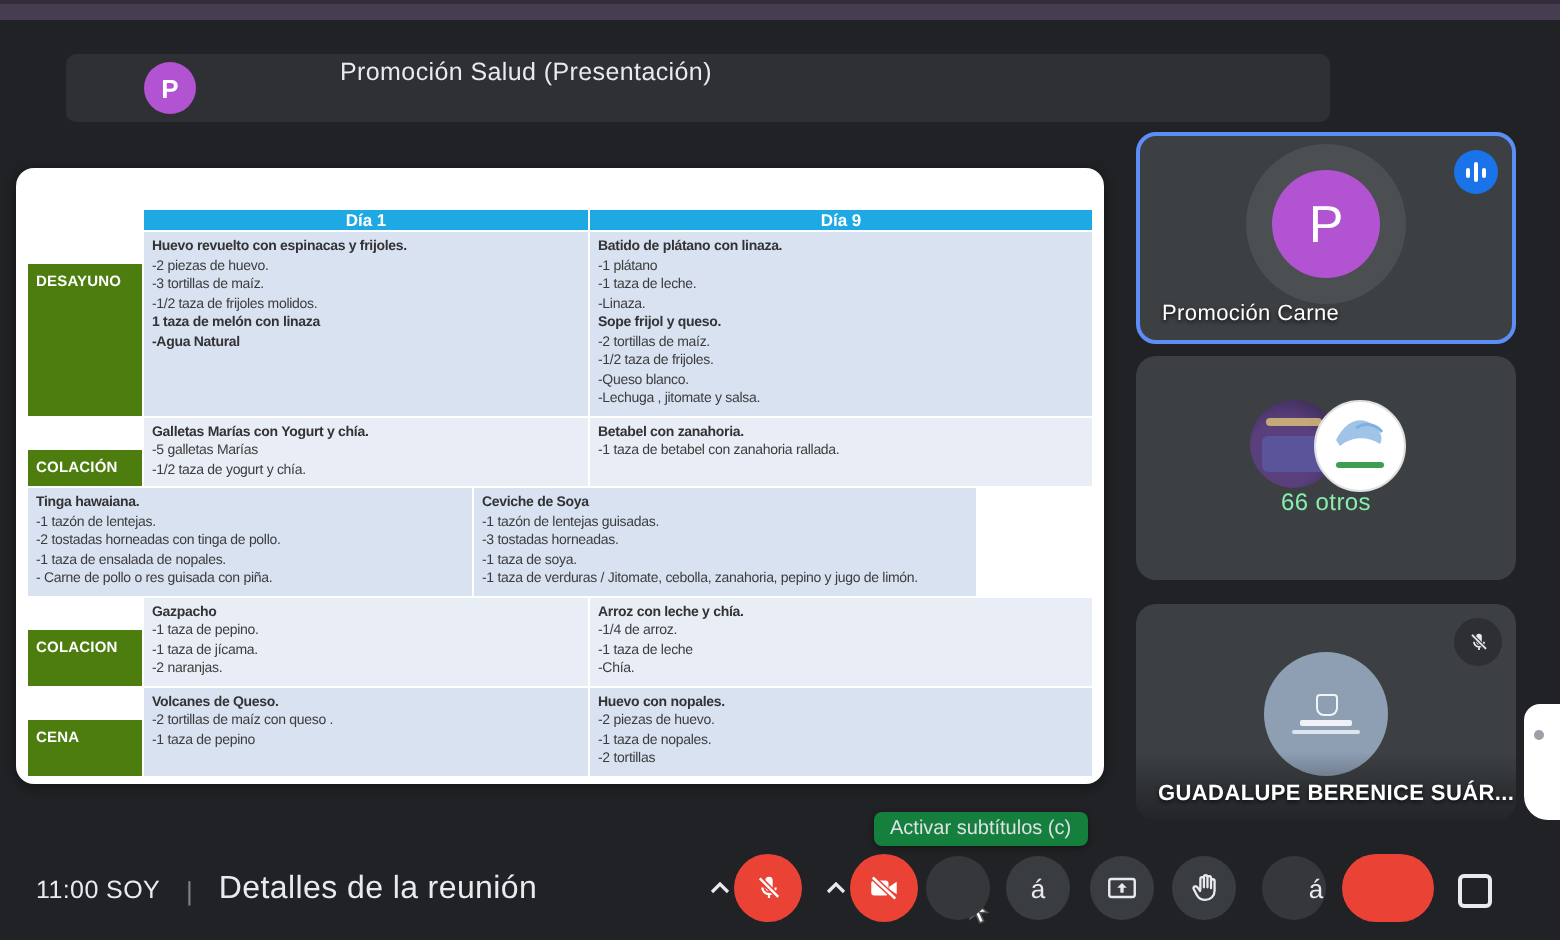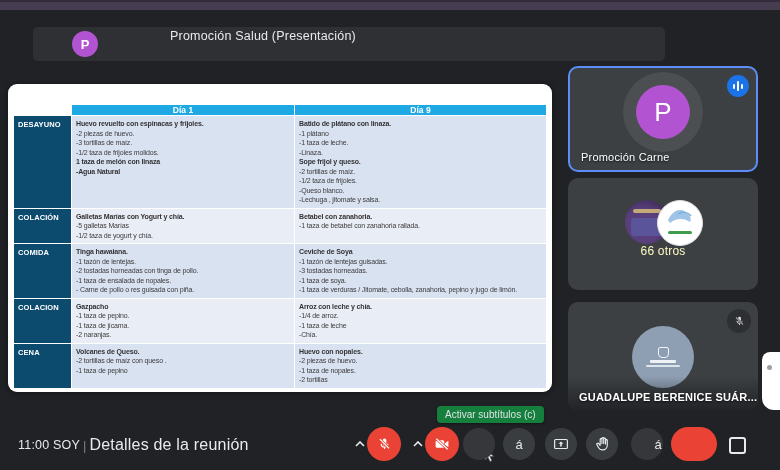--- a/index.html
+++ b/index.html
@@ -14,21 +14,21 @@
   .hdr-title{position:absolute;left:137px;top:0;height:17px;display:flex;align-items:center;color:#e8eaed;font-size:12.5px;font-weight:500;letter-spacing:.2px;}
   
   .slide{position:absolute;left:8px;top:84px;width:544px;height:308px;background:#fff;border-radius:9px;box-shadow:0 1px 6px rgba(0,0,0,.45);}
   .tablewrap{position:absolute;left:6px;top:17px;width:532px;}
   .t-hrow{display:flex;height:14px;align-items:flex-end;}
   .t-hlabel{width:58px;background:#1fa9e4;border-right:1px solid #fff;box-sizing:border-box;}
   .t-hcell{background:#1fa9e4;color:#fff;font-size:8.5px;font-weight:bold;display:flex;align-items:center;justify-content:center;box-sizing:border-box;}
   .t-hd1{width:223px;border-right:1px solid #fff;}
   .t-hd2{width:251px;}
   .t-row{display:flex;border-top:1px solid #fff;}
-  .t-label{width:58px;background:#0c4a6e;color:#fff;font-size:7.5px;font-weight:bold;padding:4px 0 0 4px;box-sizing:border-box;border-right:1px solid #fff;letter-spacing:.1px;}
+  .t-label{width:58px;background:#4d7c0f;color:#fff;font-size:7.5px;font-weight:bold;padding:4px 0 0 4px;box-sizing:border-box;border-right:1px solid #fff;letter-spacing:.1px;margin-top:16px;}
   .t-cell{font-size:7px;line-height:9.5px;color:#3c3c3e;padding:3px 4px;box-sizing:border-box;letter-spacing:-.15px;white-space:nowrap;overflow:hidden;}
   .t-c1{width:223px;border-right:1px solid #fff;}
   .t-c2{width:251px;}
   .shade-a .t-cell{background:#d9e2f0;}
   .shade-b .t-cell{background:#e9edf5;}
   .t-cell .b{font-weight:bold;color:#333336;}
   
   .cursor{position:absolute;left:476px;top:364px;}
   
   .tile{position:absolute;left:568px;width:190px;background:#3c4043;border-radius:10px;box-sizing:border-box;}
@@ -41,30 +41,30 @@
   .audio-ind{position:absolute;right:7px;top:7px;width:22px;height:22px;border-radius:50%;background:#1a73e8;display:flex;align-items:center;justify-content:center;gap:1.5px;}
   .audio-ind i{display:block;width:2.2px;background:#fff;border-radius:1px;}
   .mute-badge{position:absolute;right:7px;top:7px;width:24px;height:24px;border-radius:50%;background:rgba(26,27,30,.45);display:flex;align-items:center;justify-content:center;}
   .t2-av{position:absolute;width:44px;height:44px;border-radius:50%;top:22px;overflow:hidden;}
   .t2-a{left:57px;background:radial-gradient(circle at 40% 60%,#5a3f7d 0 45%,#2e2344 100%);}
   .t2-a .arc{position:absolute;left:8px;top:9px;width:28px;height:4px;border-radius:2px;background:rgba(222,196,120,.8);}
   .t2-a .blk{position:absolute;left:6px;top:18px;width:32px;height:18px;background:rgba(90,110,190,.45);border-radius:3px;}
   .t2-b{left:89px;background:#fff;border:1px solid #e0e0e0;}
   .t2-b svg{position:absolute;left:6px;top:5px;}
   .t2-b .grn{position:absolute;left:10px;top:30px;width:24px;height:3px;border-radius:1.5px;background:#3f9e4d;}
-  .t2-label{position:absolute;left:0;top:66px;width:100%;text-align:center;color:#fef9c3;font-size:12px;letter-spacing:.2px;}
+  .t2-label{position:absolute;left:0;top:66px;width:100%;text-align:center;color:#86efac;font-size:12px;letter-spacing:.2px;}
   .t3-av{position:absolute;left:64px;top:24px;width:62px;height:62px;border-radius:50%;background:#8e9fb3;display:flex;flex-direction:column;align-items:center;justify-content:center;gap:2px;}
   .t3-av .shield{width:9px;height:9px;border:1.3px solid #f2f5f8;border-radius:2px 2px 4px 4px;}
   .t3-av .l1{width:26px;height:2.5px;background:#eef2f6;border-radius:1px;}
   .t3-av .l2{width:34px;height:2px;background:#dde4ec;border-radius:1px;}
   .t3-scrim{position:absolute;left:0;bottom:0;width:100%;height:34px;border-radius:0 0 10px 10px;background:linear-gradient(transparent,rgba(20,21,24,.65));}
   .white-panel{position:absolute;left:762px;top:352px;width:18px;height:58px;background:#fff;border-radius:8px 0 0 12px;}
   .white-panel .dot{position:absolute;left:5px;top:13px;width:5px;height:5px;border-radius:50%;background:#9aa0a6;}
   
-  .bbar-left{position:absolute;left:18px;top:436px;display:flex;align-items:center;gap:3px;}
+  .bbar-left{position:absolute;left:18px;top:436px;display:flex;align-items:center;gap:13px;}
   .time{color:#e8eaed;font-size:12.5px;font-weight:500;letter-spacing:.2px;}
   .vdiv{color:#7d8186;font-size:13px;}
   .details{color:#e8eaed;font-size:16px;letter-spacing:.2px;}
   .tooltip{position:absolute;left:437px;top:406px;background:#15803d;color:#dfe1e5;font-size:10px;padding:3px 8px;border-radius:4px;white-space:nowrap;box-shadow:0 1px 3px rgba(0,0,0,.4);}
   .ctl{position:absolute;border-radius:50%;display:flex;align-items:center;justify-content:center;}
   .ctl.red{background:#ea4335;width:34px;height:34px;top:427px;}
   .ctl.dark{background:#3a3d40;width:32px;height:32px;top:428px;}
   .chev{position:absolute;top:439px;width:12px;height:10px;display:flex;align-items:center;justify-content:center;}
   .glyph{color:#e8eaed;font-size:13px;}
   .endcall{position:absolute;left:671px;top:427px;width:46px;height:34px;border-radius:17px;background:#ea4335;}
@@ -120,21 +120,20 @@
               <div class="b">Galletas Marías con Yogurt y chía.</div>
               <div>-5 galletas Marías</div>
               <div>-1/2 taza de yogurt y chía.</div>
             </div>
             <div class="t-cell t-c2">
               <div class="b">Betabel con  zanahoria.</div>
               <div>-1 taza de betabel con zanahoria rallada.</div>
             </div>
           </div>
           <div class="t-row shade-a">
-            <div class="t-label">COMIDA</div>
             <div class="t-cell t-c1">
               <div class="b">Tinga hawaiana.</div>
               <div>-1 tazón de lentejas.</div>
               <div>-2 tostadas horneadas con tinga de pollo.</div>
               <div>-1 taza de ensalada de nopales.</div>
               <div>- Carne de pollo o res  guisada con piña.</div>
             </div>
             <div class="t-cell t-c2">
               <div class="b">Ceviche de Soya</div>
               <div>-1 tazón de lentejas guisadas.</div>

